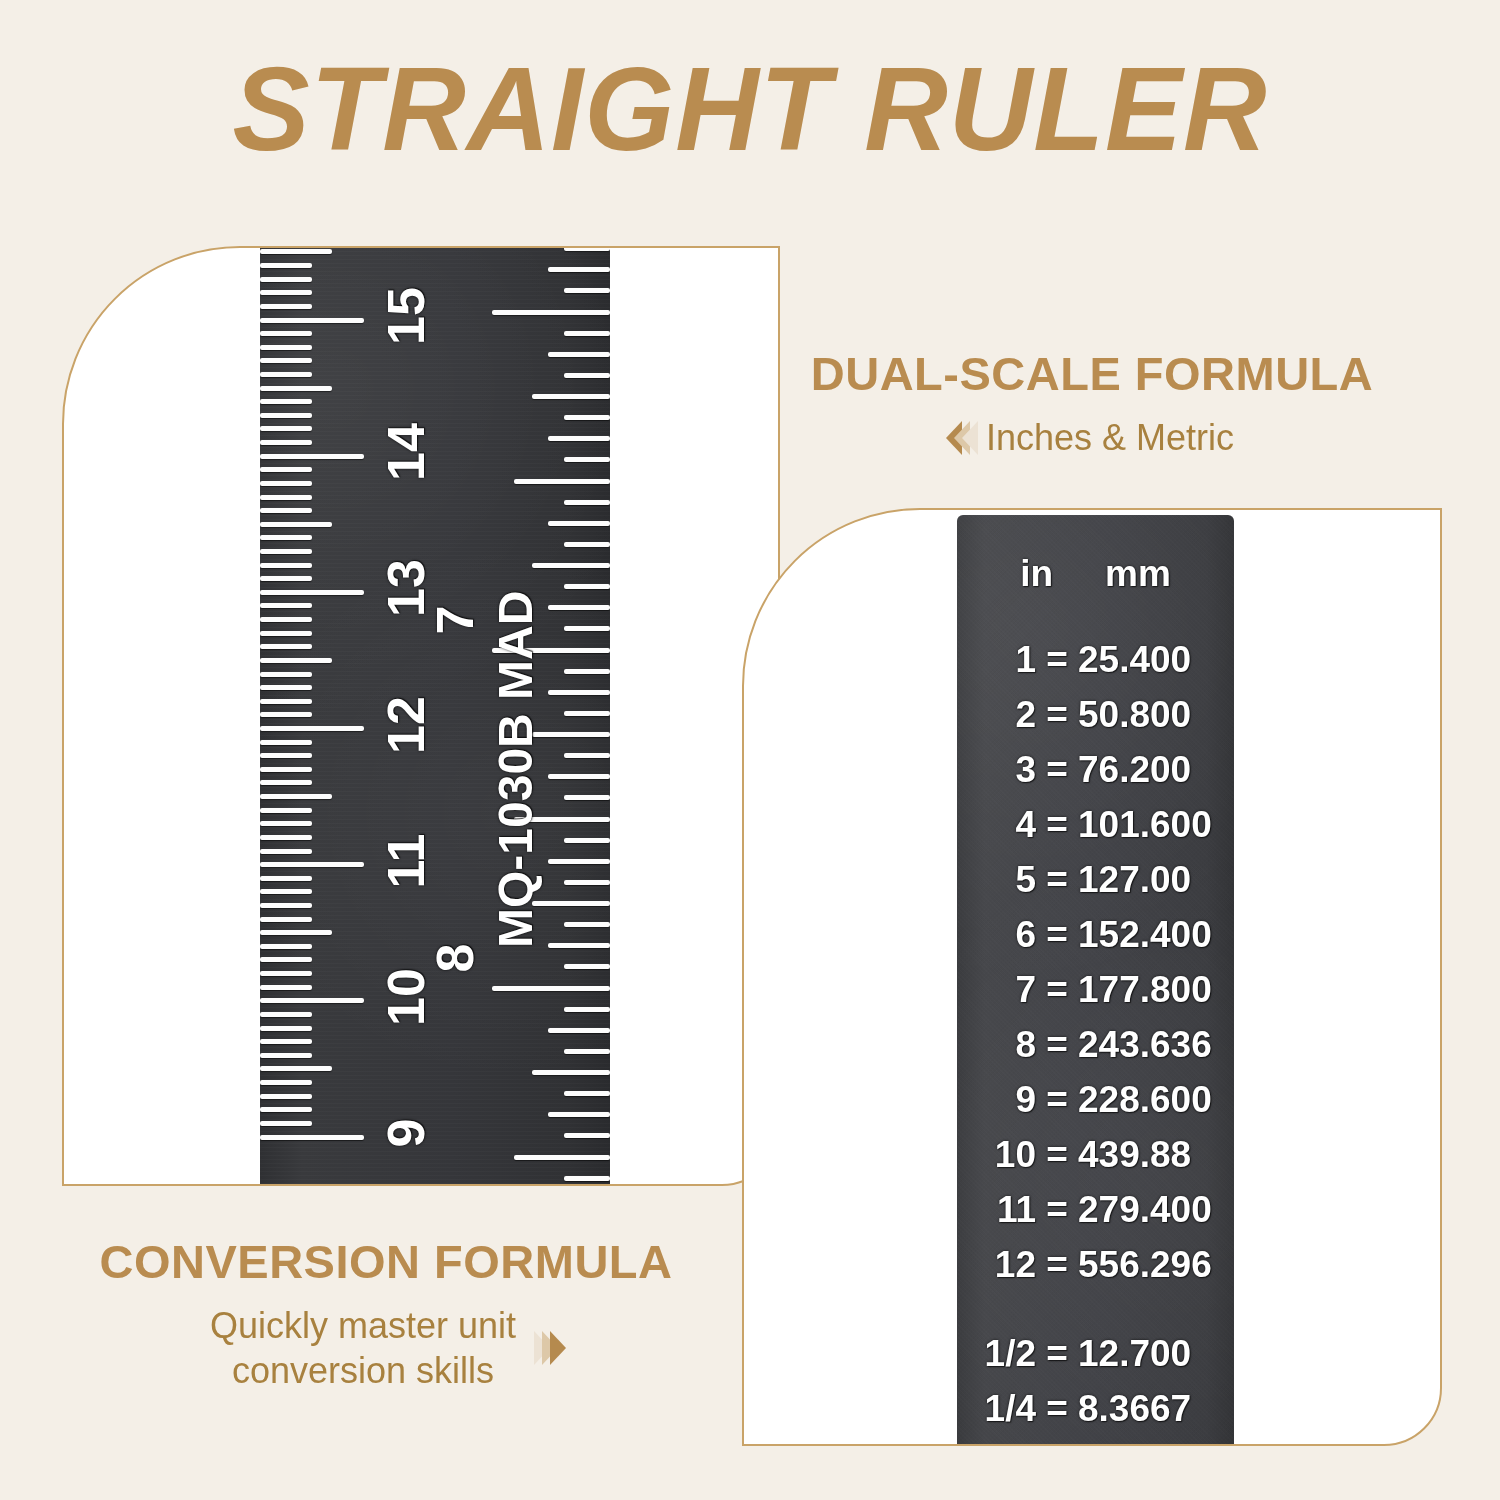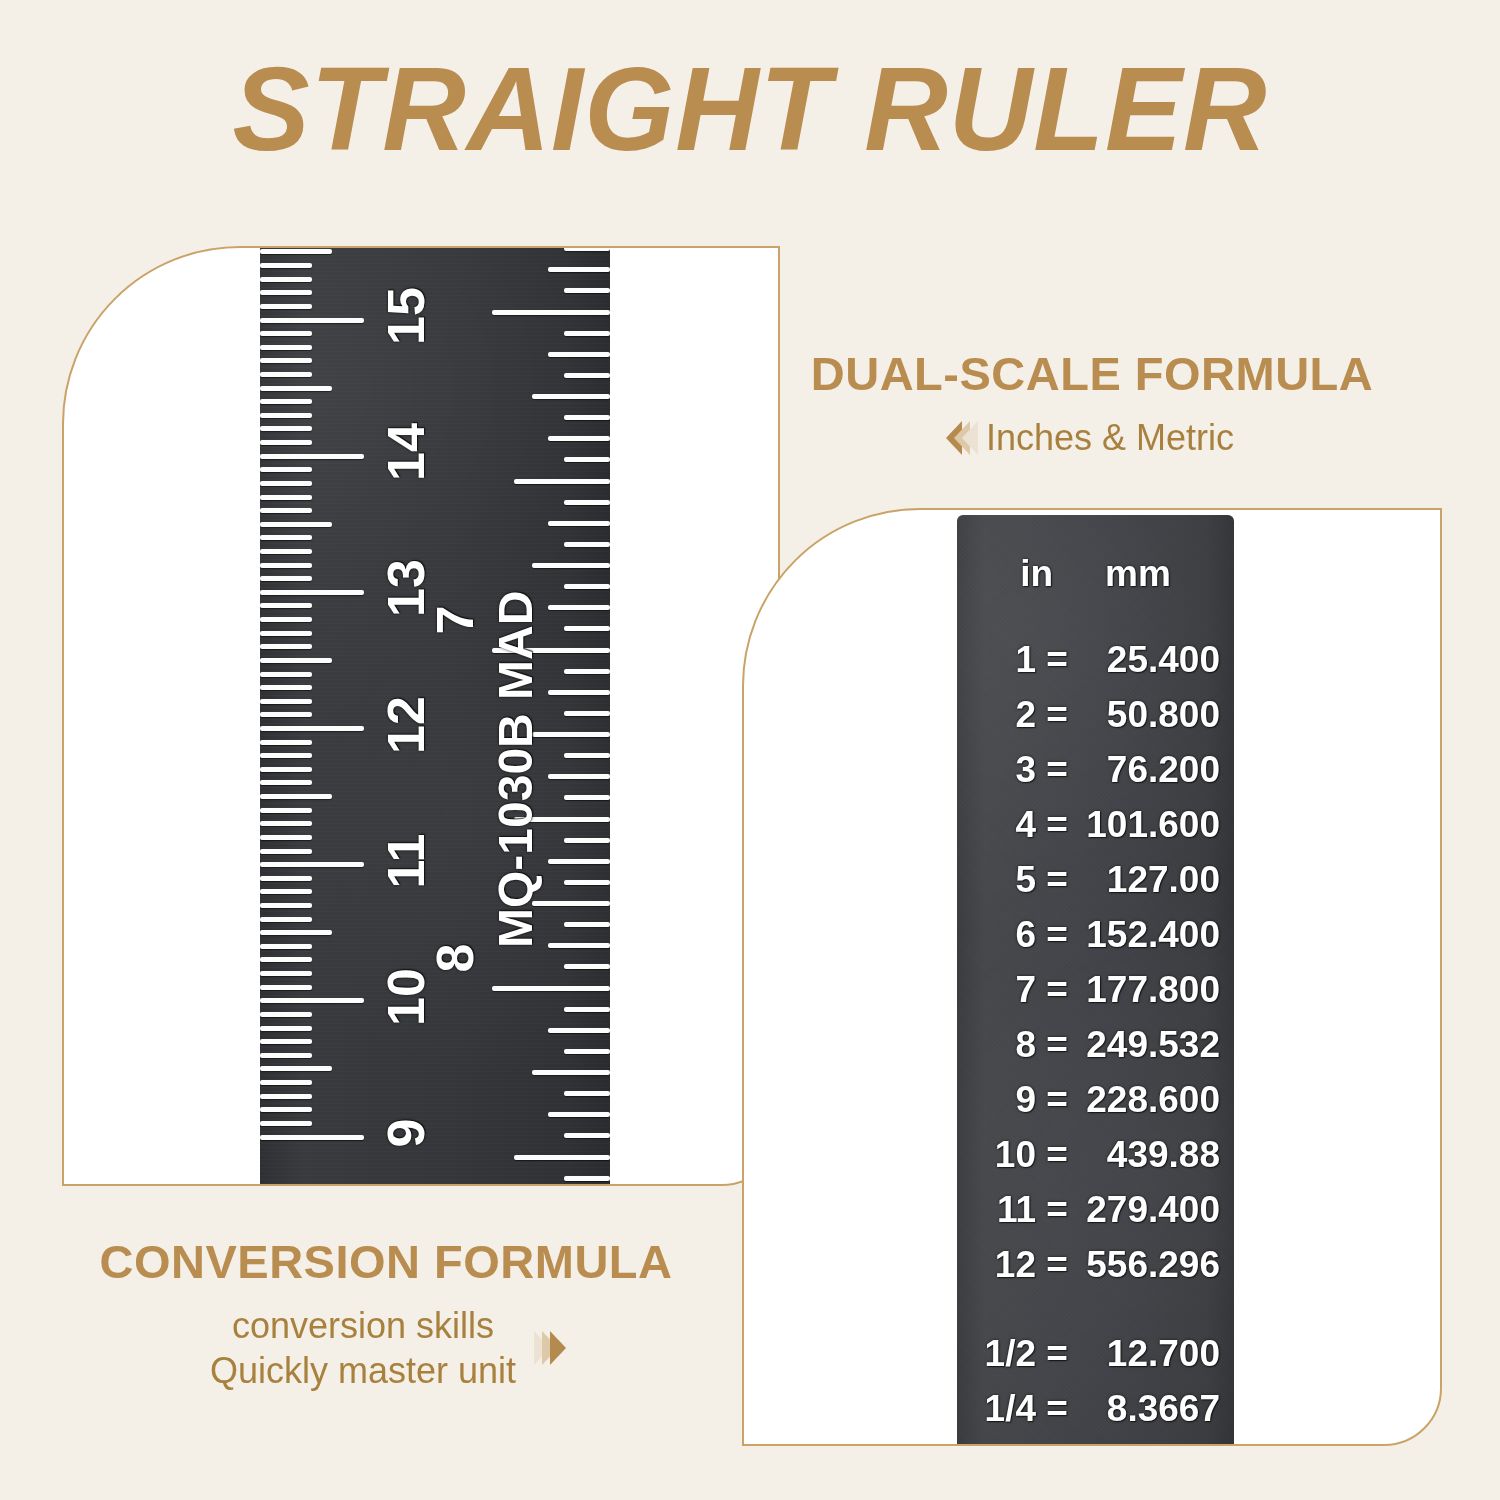--- a/index.html
+++ b/index.html
@@ -251,21 +251,21 @@
   .tbl-row .c-in {
     width: 72px;
     text-align: right;
   }
   .tbl-row .c-eq {
     width: 42px;
     text-align: center;
   }
   .tbl-row .c-mm {
     width: 142px;
-    text-align: right;
+    text-align: left;
   }
   .tbl-gap { height: 34px; }
 </style>
 </head>
 <body>
 
 <div class="page-title">STRAIGHT RULER</div>
 
 <div class="card card-left">
   <div class="ruler-wrap">
@@ -434,21 +434,21 @@
             <span class="c-mm">152.400</span>
           </div>
           <div class="tbl-row">
             <span class="c-in">7</span>
             <span class="c-eq">=</span>
             <span class="c-mm">177.800</span>
           </div>
           <div class="tbl-row">
             <span class="c-in">8</span>
             <span class="c-eq">=</span>
-            <span class="c-mm">249.532</span>
+            <span class="c-mm">243.636</span>
           </div>
           <div class="tbl-row">
             <span class="c-in">9</span>
             <span class="c-eq">=</span>
             <span class="c-mm">228.600</span>
           </div>
           <div class="tbl-row">
             <span class="c-in">10</span>
             <span class="c-eq">=</span>
             <span class="c-mm">439.88</span>
@@ -493,22 +493,22 @@
       <span class="chev chev-left" style="color:#ece2d4"></span>
     </div>
     <div class="sub-text">Inches &amp; Metric</div>
   </div>
 </div>
 
 <div class="heading-block-left">
   <div class="heading-main">CONVERSION FORMULA</div>
   <div class="sub-row-left">
     <div class="sub-text-2line">
+      <div>Quickly master unit</div>
       <div>conversion skills</div>
-      <div>Quickly master unit</div>
     </div>
     <div class="chev-group">
       <span class="chev chev-right" style="color:#ece2d4"></span>
       <span class="chev chev-right" style="color:#ddc8a8"></span>
       <span class="chev chev-right" style="color:#b58a4e"></span>
     </div>
   </div>
 </div>
 
 </body></html>

